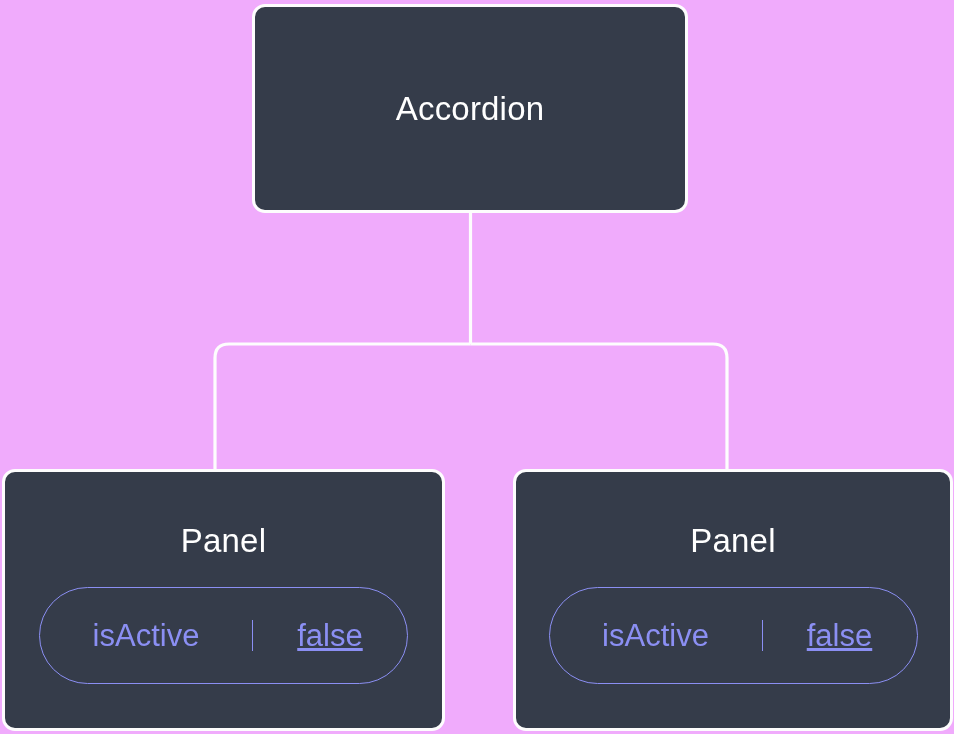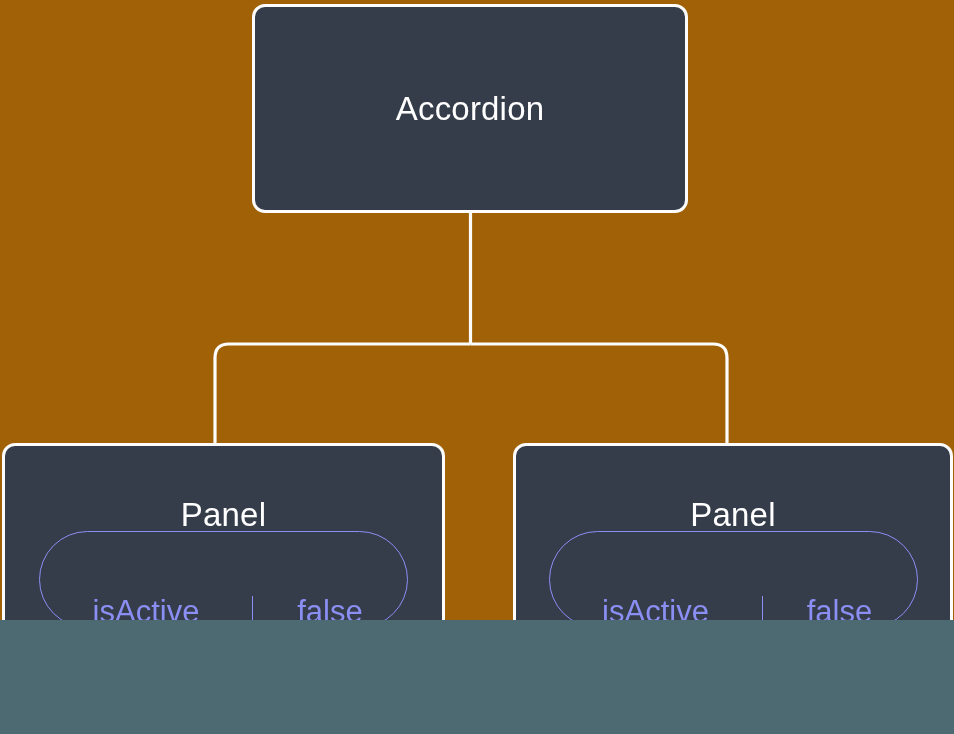--- a/index.html
+++ b/index.html
@@ -4,22 +4,22 @@
 <title>Component Tree Diagram</title>
 <style>
   html, body {
     margin: 0;
     padding: 0;
     background: #4d6a73;
   }
   #canvas {
     position: relative;
     width: 954px;
-    height: 620px;
-    background: #a16207;
+    height: 734px;
+    background: #f0abfc;
     overflow: hidden;
     font-family: "Liberation Sans", "DejaVu Sans", sans-serif;
   }
   
   #edges {
     position: absolute;
     left: 0; top: 0;
     width: 954px;
     height: 734px;
     pointer-events: none;
@@ -35,21 +35,21 @@
   .node-root {
     left: 252px;
     top: 4px;
     width: 436px;
     height: 209px;
     display: flex;
     align-items: center;
     justify-content: center;
   }
   .node-child {
-    top: 443px;
+    top: 469px;
     height: 262px;
     display: flex;
     flex-direction: column;
     align-items: center;
   }
   .node-child.left  { left: 2px;   width: 443px; }
   .node-child.right { left: 513px; width: 440px; }
 
   .node-title {
     color: #ffffff;
@@ -59,26 +59,27 @@
     line-height: 1;
     white-space: nowrap;
   }
   .node-child .node-title {
     margin-top: 52px;
   }
 
   
   .prop-pill {
     position: relative;
+    margin-top: 30px;
     height: 97px;
     box-sizing: border-box;
     border: 1.7px solid #8b8ff3;
     border-radius: 49px;
     display: flex;
-    align-items: flex-end;
+    align-items: center;
   }
   .node-child.left  .prop-pill { width: 369px; }
   .node-child.right .prop-pill { width: 369px; }
 
   .prop-cell {
     display: flex;
     align-items: center;
     justify-content: center;
     color: #8b8ff3;
     font-size: 31px;

